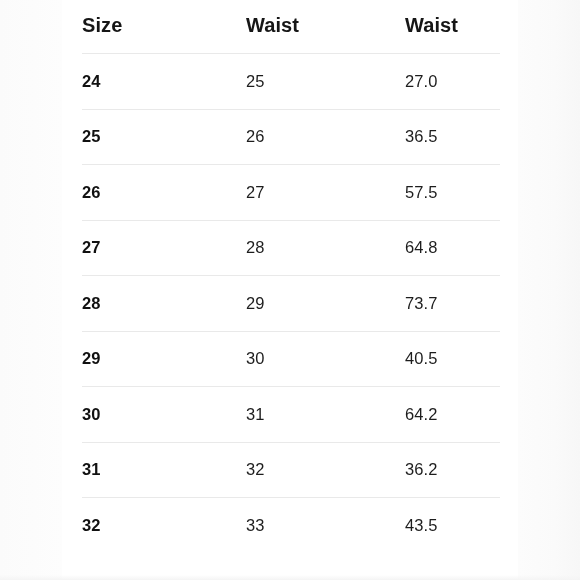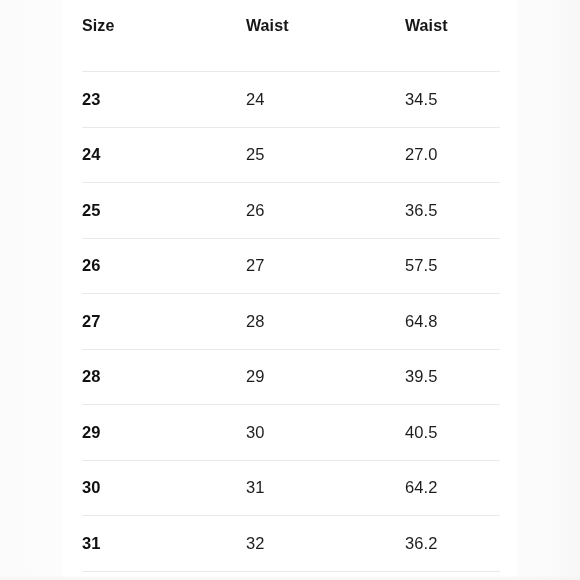--- a/index.html
+++ b/index.html
@@ -78,26 +78,26 @@
   .size-table td {
     text-align: left;
     vertical-align: middle;
     padding: 0;
     color: #1b1b1b;
   }
 
   
   .size-table thead th {
     height: 51px;
-    font-size: 16px;
+    font-size: 20px;
     font-weight: 600;
     letter-spacing: 0.1px;
     color: #161616;
     border-bottom: 1px solid #e9e9e9;
-    padding-bottom: 20px;
+    padding-bottom: 2px;
   }
 
   
   .size-table tbody td {
     height: 54.5px;
     font-size: 16.5px;
     border-bottom: 1px solid #e9e9e9;
     letter-spacing: 0.1px;
   }
   .size-table tbody tr td.cell-size {
@@ -131,25 +131,20 @@
       </colgroup>
       <thead>
         <tr>
           <th>Size</th>
           <th>Waist</th>
           <th>Waist</th>
         </tr>
       </thead>
       <tbody id="table-body">
           <tr>
-            <td class="cell-size">23</td>
-            <td class="cell-waist">24</td>
-            <td class="cell-hips">34.5</td>
-          </tr>
-          <tr>
             <td class="cell-size">24</td>
             <td class="cell-waist">25</td>
             <td class="cell-hips">27.0</td>
           </tr>
           <tr>
             <td class="cell-size">25</td>
             <td class="cell-waist">26</td>
             <td class="cell-hips">36.5</td>
           </tr>
           <tr>
@@ -158,21 +153,21 @@
             <td class="cell-hips">57.5</td>
           </tr>
           <tr>
             <td class="cell-size">27</td>
             <td class="cell-waist">28</td>
             <td class="cell-hips">64.8</td>
           </tr>
           <tr>
             <td class="cell-size">28</td>
             <td class="cell-waist">29</td>
-            <td class="cell-hips">39.5</td>
+            <td class="cell-hips">73.7</td>
           </tr>
           <tr>
             <td class="cell-size">29</td>
             <td class="cell-waist">30</td>
             <td class="cell-hips">40.5</td>
           </tr>
           <tr>
             <td class="cell-size">30</td>
             <td class="cell-waist">31</td>
             <td class="cell-hips">64.2</td>

